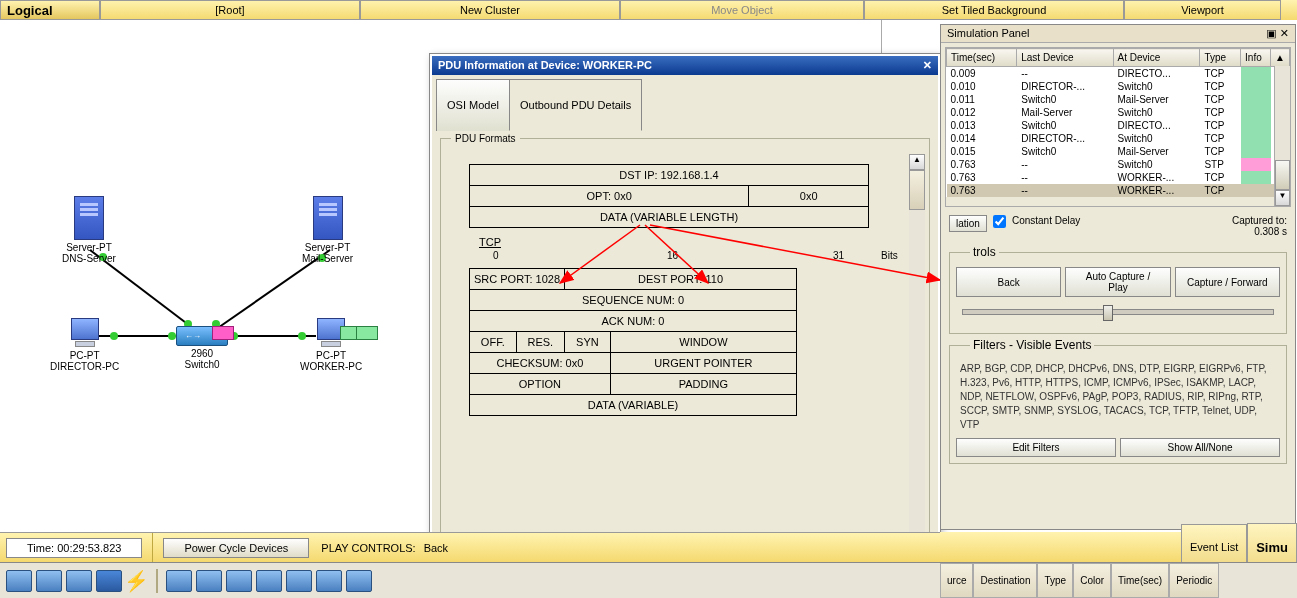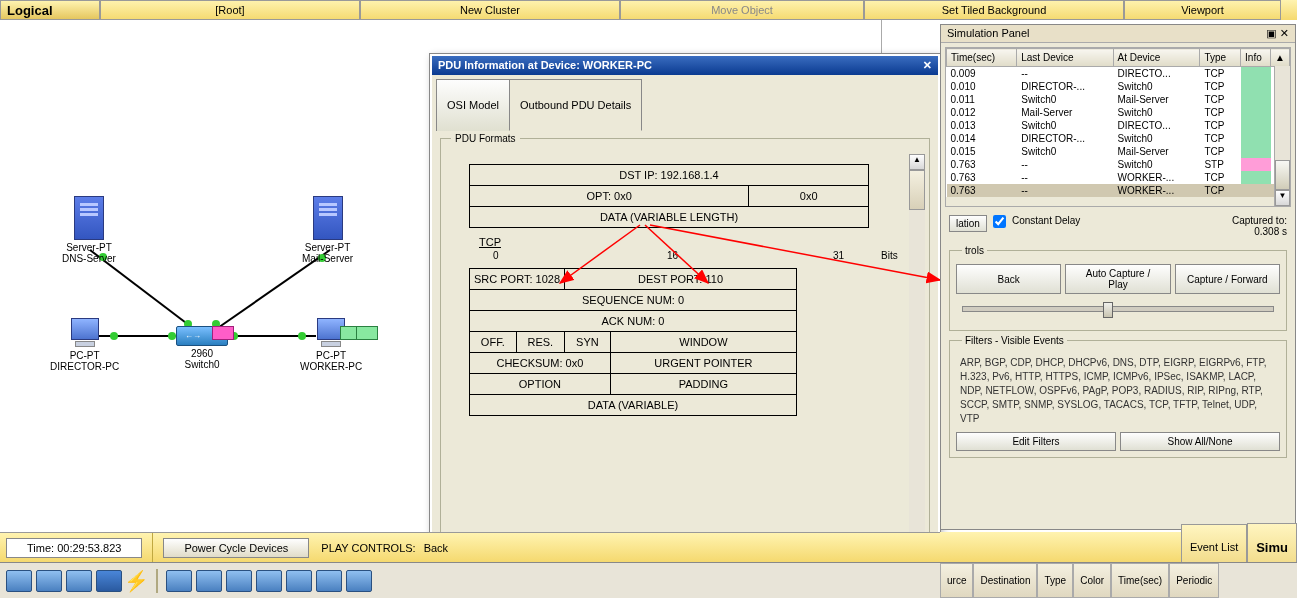--- a/index.html
+++ b/index.html
@@ -52,21 +52,21 @@
 .event-table tr.sel td{background:#d0c8b0}
 .info-cell{background:#90e0b0;width:30px}
 .info-pink{background:#ff9dd8}
 .event-wrap{height:160px;overflow:hidden;position:relative;border:1px solid #aaa;margin:4px}
 .ev-scroll{position:absolute;right:0;top:18px;bottom:0;width:16px;background:#e8e4d8;border-left:1px solid #aaa}
 .ev-scroll .sbtn{height:16px;border:1px solid #999;background:linear-gradient(#fefefe,#d8d8d8);font-size:8px;text-align:center}
 .ev-scroll .thumb{height:30px;background:linear-gradient(#f8f8f4,#d0ccb8);border:1px solid #999;position:absolute;bottom:16px;width:100%}
 .cap-row{display:flex;align-items:flex-start;padding:4px 8px;font-size:10px;gap:6px}
 .cap-time{flex:1;text-align:right}
 .ctrl-group{border:1px solid #b0b098;margin:4px 8px;padding:8px 6px 6px}
-.ctrl-group legend{font-size:10px;padding:0 3px;margin-left:6px}
+.ctrl-group legend{font-size:12px;padding:0 3px;margin-left:14px}
 .btn{background:linear-gradient(#fefefe,#e0e0d4);border:1px solid #888;padding:3px 10px;font-size:10px}
 .btn-row{display:flex;gap:4px;justify-content:space-between}
 .btn-row .btn{flex:1}
 .slider{height:6px;background:#d0ccc0;border:1px solid #888;margin:12px 6px;position:relative}
 .slider .knob{position:absolute;left:45%;top:-5px;width:10px;height:16px;background:linear-gradient(#f0f0ec,#c8c4b0);border:1px solid #666}
 .filters{font-size:10px;color:#333;line-height:14px;padding:2px 4px}
 .bottom-bar{position:absolute;left:0;bottom:36px;width:1297px;height:30px;background:linear-gradient(#fff3b0,#f5d96f);border-top:1px solid #999;display:flex;align-items:center}
 .bottom-bar .timebox{background:#fff;border:1px solid #888;padding:3px 20px;margin:0 6px;font-size:11px}
 .bottom-bar .sep{border-left:1px solid #c0a840;height:100%;margin:0 4px}
 .device-palette{position:absolute;left:0;bottom:0;width:1297px;height:36px;background:#e8e4d8;border-top:1px solid #888;display:flex;align-items:center;gap:4px;padding-left:6px}

